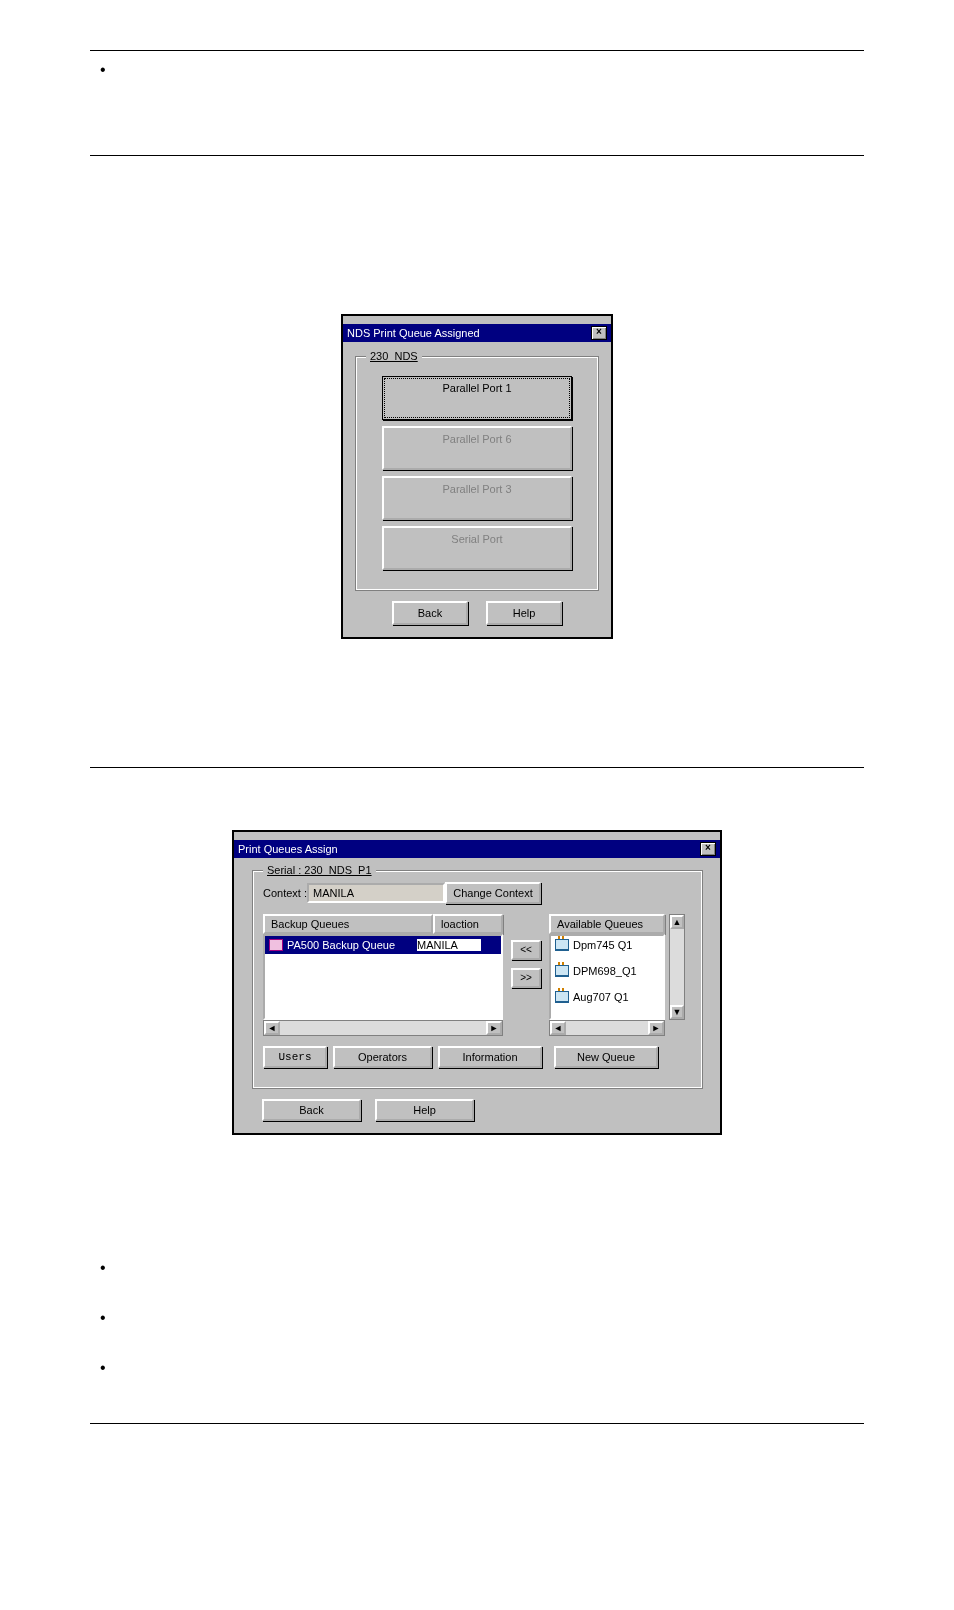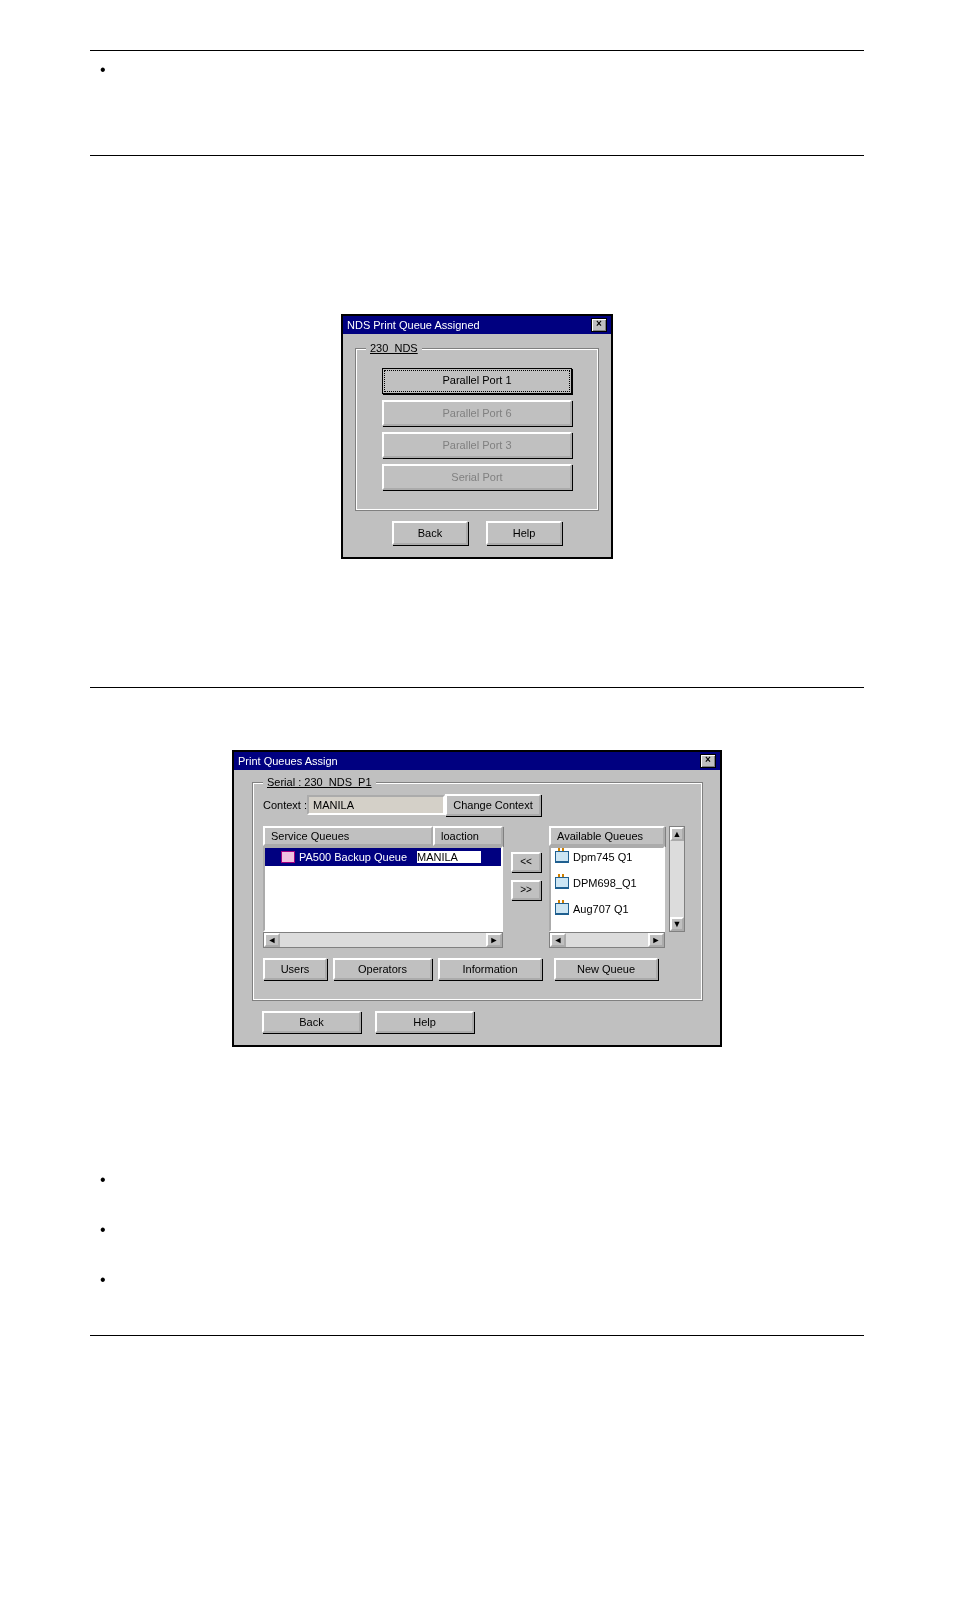--- a/index.html
+++ b/index.html
@@ -43,20 +43,21 @@
   .d1 { width: 272px; }
   .d2 { width: 490px; }
   .titlebar {
     background: #000080;
     color: #fff;
     display: flex;
     align-items: center;
     justify-content: space-between;
     padding: 2px 4px;
     height: 18px;
+    margin-top: 8px;
   }
   .titlebar-text { font-size: 11px; }
   .close-btn {
     width: 16px;
     height: 14px;
     background: #c0c0c0;
     border: 1px solid #000;
     color: #000;
     font-size: 10px;
     line-height: 10px;
@@ -76,21 +77,21 @@
     padding: 0 4px;
     font-size: 11px;
     color: #000;
     background: #c0c0c0;
     text-decoration: underline;
   }
   .port-btn {
     display: block;
     width: 190px;
     margin: 6px auto;
-    height: 26px;
+    height: 44px;
     text-align: center;
     line-height: 22px;
     font-size: 11px;
     background: #c0c0c0;
     border: 2px outset #fff;
     box-shadow: 1px 1px 0 #000;
   }
   .port-btn.active {
     border: 1px solid #000;
     outline: 1px dotted #000;
@@ -227,21 +228,21 @@
     position: relative;
   }
   .q-icon-blue::before {
     content: "";
     position: absolute;
     top: -4px; left: 2px;
     width: 2px; height: 3px; background: #d08000;
     box-shadow: 4px 0 0 #d08000;
   }
   .svc-body .svc-row { }
-  .svc-body .svc-name { width: 152px; padding-left: 12px; display: flex; align-items: center; }
+  .svc-body .svc-name { width: 152px; padding-left: 0; display: flex; align-items: center; }
   .svc-body .svc-loc { width: 64px; color: #000; }
   .mover-col {
     display: flex;
     flex-direction: column;
     gap: 8px;
     margin-top: 26px;
   }
   .mover-btn {
     width: 30px; height: 20px;
     background: #c0c0c0;
@@ -260,21 +261,21 @@
   .btn-row .spacer { flex: 1; }
   .small-btn {
     height: 22px;
     background: #c0c0c0;
     border: 2px outset #fff;
     box-shadow: 1px 1px 0 #000;
     font-size: 11px;
     text-align: center;
     line-height: 18px;
   }
-  .w64 { width: 64px; }
+  .w64 { width: 64px; font-family: Liberation Mono, monospace; }
   .w78 { width: 99px; }
   .w84 { width: 104px; }
   .footer-row {
     display: flex;
     gap: 14px;
     margin-left: 10px;
   }
 </style>
 </head>
 <body>
@@ -328,21 +329,21 @@
           <div class="ctx-row">
             <span class="label">Context :</span>
             <div class="ctx-field">MANILA</div>
             <div class="ctx-btn">Change Context</div>
           </div>
 
           <div class="middle-row">
 
             <div class="list-panel">
               <div class="list-header">
-                <div class="colhdr svc-col">Service Queues</div>
+                <div class="colhdr svc-col">Backup Queues</div>
                 <div class="colhdr loc-col">loaction</div>
               </div>
               <div class="list-body svc-body">
                 <div class="list-item-row selected svc-row">
                   <div class="svc-name">
                       <span class="q-icon"></span>
                       <span>PA500 Backup Queue</span>
                     </div>
                   <div class="svc-loc" style="background:#fff;color:#000;">MANILA</div>
                 </div>

